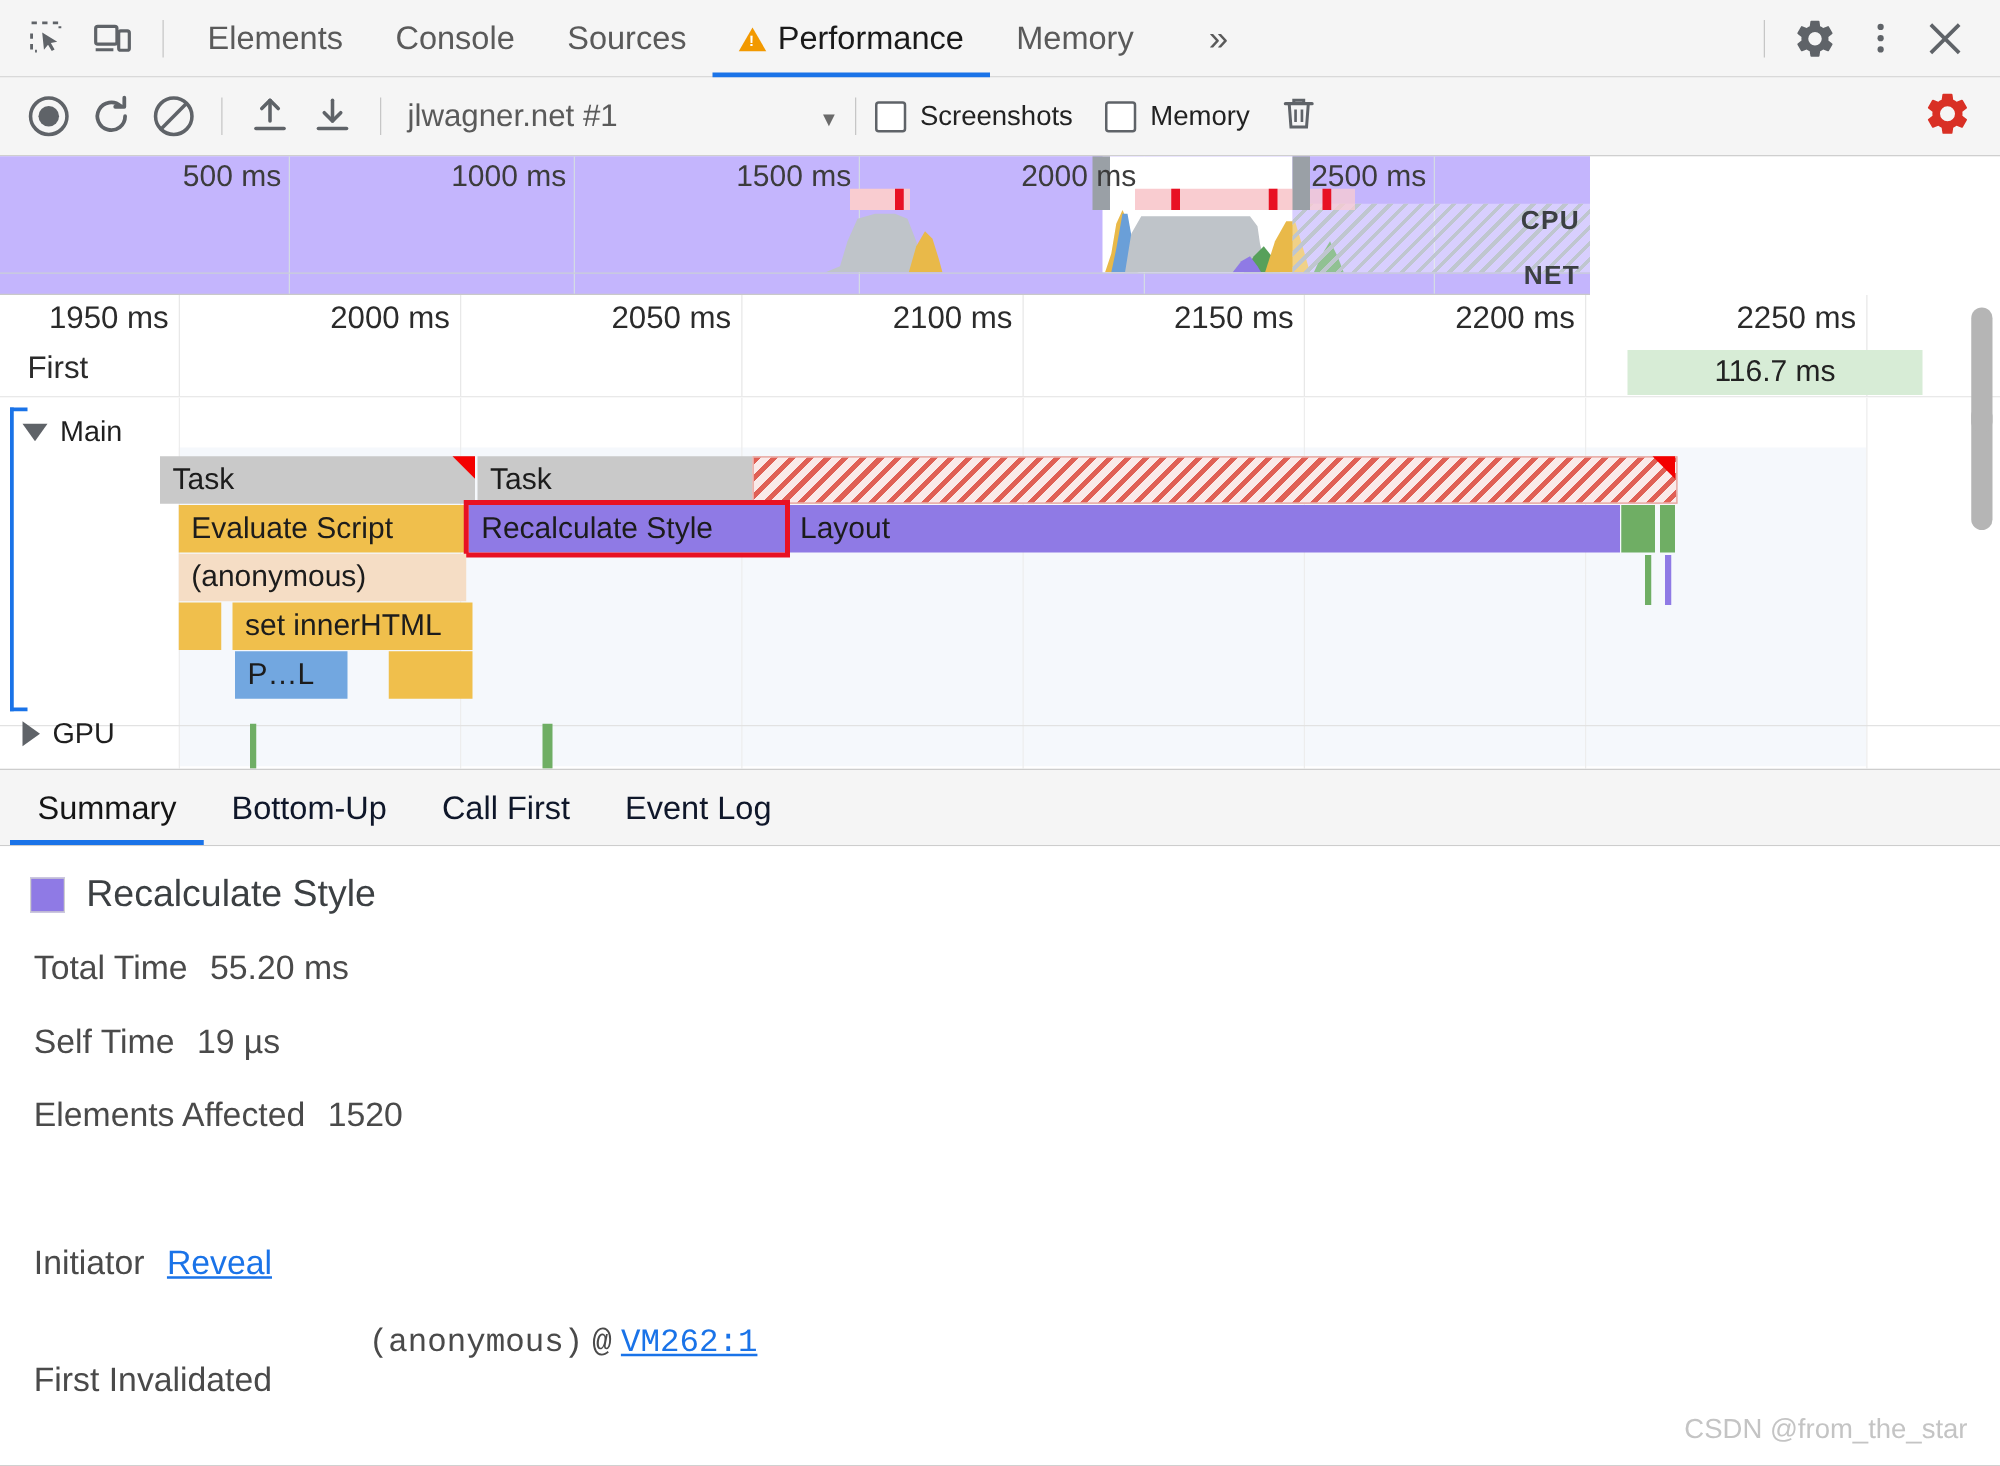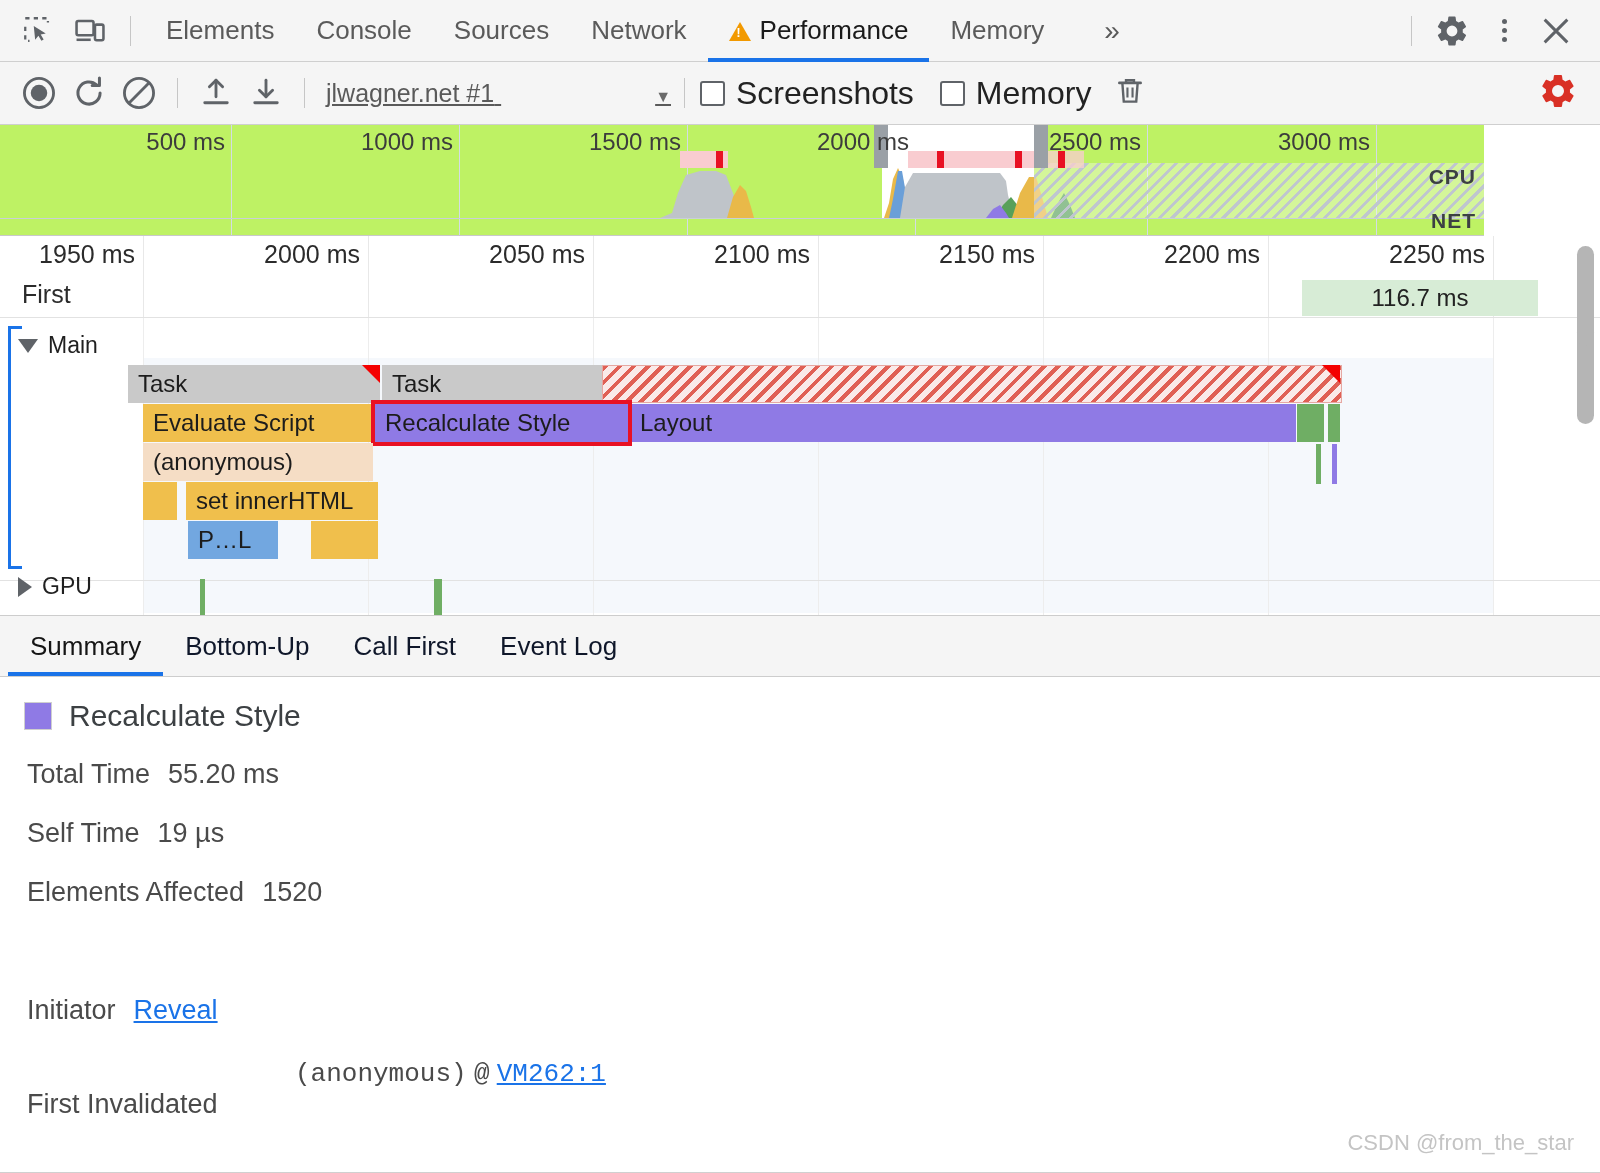--- a/index.html
+++ b/index.html
@@ -49,35 +49,35 @@
   
   .ctrlbar {
     position:absolute; left:0; top:62px; width:1600px; height:63px;
     background:#f5f5f5; border-bottom:1px solid #cfcfcf;
     display:flex; align-items:center;
   }
   .ctrl-btn { width:50px; height:50px; display:flex;align-items:center;justify-content:center; color:#5f6368;}
   .ctrl-btn:first-child { margin-left:14px; }
   .ctrl-sep { width:1px;height:30px;background:#c6c6c6;margin:0 13px; }
   .session {
-    font-size:25px;color:#5a5a5a; padding-left:8px; white-space:nowrap;text-decoration:underline;
+    font-size:25px;color:#5a5a5a; padding-left:8px; white-space:nowrap;
   }
   .sel-caret { margin-left:154px; color:#6a6a6a; font-size:16px; }
   .chk-wrap { display:flex;align-items:center;gap:11px; margin-left:2px;}
   .chk-box {
     width:25px;height:25px;border:2px solid #5f6368;border-radius:3px;background:#fff;
   }
-  .chk-label{ font-size:32px;color:#222; white-space:nowrap;}
+  .chk-label{ font-size:22px;color:#222; white-space:nowrap;}
   .trash { margin-left:22px; color:#5f6368; }
   .gear-red { margin-left:auto; margin-right:22px; color:#d93025; }
 
   
   .overview{
-    position:absolute;left:0;top:125px;width:1484px;height:111px;
-    background:#bef264; border-bottom:1px solid #c9c9c9; overflow:hidden;
+    position:absolute;left:0;top:125px;width:1272px;height:111px;
+    background:#c4b5fd; border-bottom:1px solid #c9c9c9; overflow:hidden;
   }
   .ov-grid-line{ position:absolute;top:0;bottom:0;width:1px;background:#d3dbe5; }
   .ov-tick{
     position:absolute;top:3px;font-size:24px;color:#3c3c3c; transform:translateX(-100%);
     padding-right:6px; white-space:nowrap;
   }
   .ov-hr{ position:absolute;left:0;right:0;height:1px;background:#c9cfd8; }
   .ov-label{
     position:absolute;right:8px;font-size:21px;font-weight:bold;color:#3c4043;letter-spacing:1px;
   }
@@ -204,23 +204,20 @@
 
     <div class="tabs">
       <div class="tab">
         <span>Elements</span>
       </div>
       <div class="tab">
         <span>Console</span>
       </div>
       <div class="tab">
         <span>Sources</span>
-      </div>
-      <div class="tab">
-        <span>Network</span>
       </div>
       <div class="tab active">
         <span class="warn-tri"></span>
         <span>Performance</span>
       </div>
       <div class="tab">
         <span>Memory</span>
       </div>
       <div class="tab">
         <span class="chev2">»</span>

